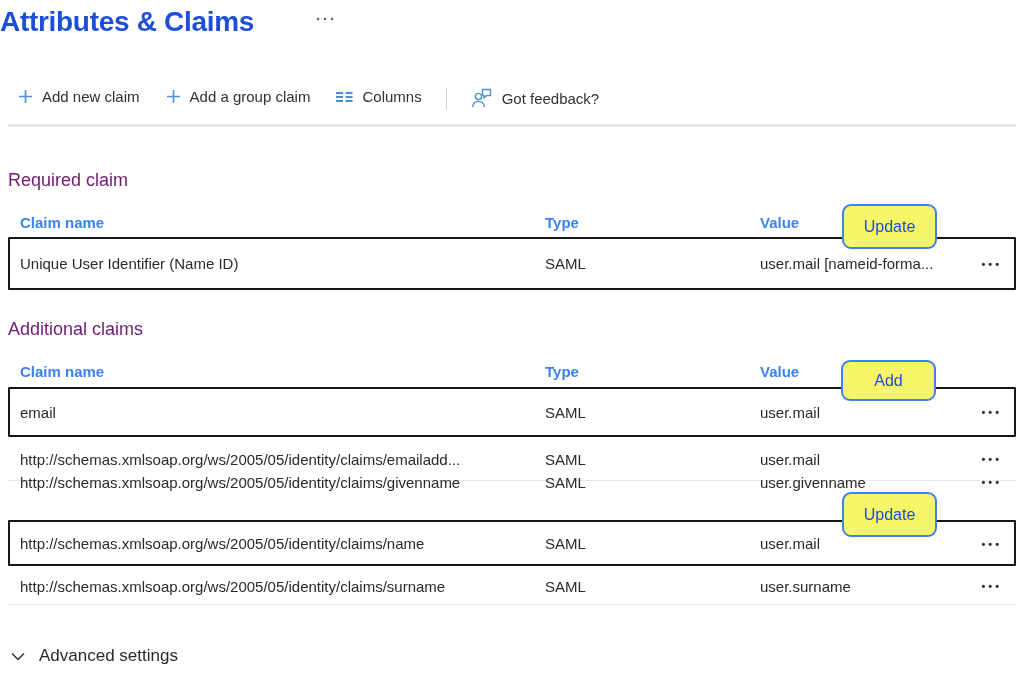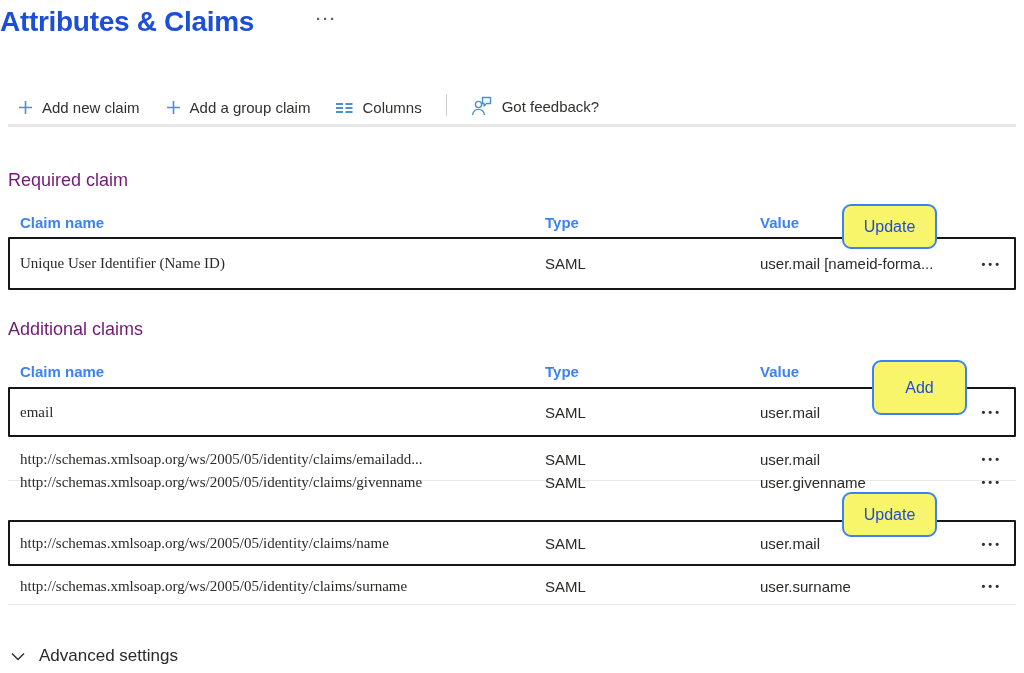--- a/index.html
+++ b/index.html
@@ -21,21 +21,21 @@
   }
   .title-more {
     position: absolute; left: 316px; top: 10px;
     font-size: 15px; color: #605e5c; letter-spacing: 2px; font-weight: 700;
     cursor: pointer;
   }
 
   
   .toolbar {
     position: absolute; left: 18px; top: 88px; height: 28px;
-    display: flex; align-items: flex-end; gap: 26px;
+    display: flex; align-items: flex-start; gap: 26px;
   }
   .tb-item {
     display: flex; align-items: center; gap: 9px;
     background: none; border: none; cursor: pointer;
     font-family: "Liberation Sans", sans-serif;
     font-size: 15px; color: #323130; white-space: nowrap;
   }
   .tb-item svg { display: block; }
   .tb-divider {
     width: 1px; height: 22px; background: #d2d0ce; margin: 0 -2px;
@@ -65,21 +65,21 @@
   .hdr-additional { top: 363px; }
 
   
   .row {
     position: absolute; left: 8px; width: 1008px;
   }
   .cell {
     position: absolute; top: 0; font-size: 15px; color: #2b2a29;
     white-space: nowrap; display: flex; align-items: center; height: 100%;
   }
-  .cell-claim { left: 12px; font-family: Liberation Serif, serif; }
+  .cell-claim { left: 12px; }
   .cell-type  { left: 537px; }
   .cell-value { left: 752px; max-width: 206px; overflow: hidden; }
   .row-menu {
     position: absolute; right: 14px; top: 0; height: 100%;
     display: flex; align-items: center;
     background: none; border: none; cursor: pointer;
     font-size: 11px; letter-spacing: 3px; color: #323130; font-weight: 700;
     font-family: "Liberation Sans", sans-serif;
   }
 
@@ -107,21 +107,21 @@
   .hl-name     { top: 520px; height: 46px; }
 
   
   .callout {
     position: absolute; z-index: 10;
     background: #f8f56a; border: 2px solid #3b82f6; border-radius: 9px;
     display: flex; align-items: center; justify-content: center;
     font-size: 16px; color: #1d4ed8;
   }
   .callout-update-1 { left: 842px; top: 204px; width: 95px; height: 45px; }
-  .callout-add      { left: 872px; top: 360px; width: 95px; height: 55px; }
+  .callout-add      { left: 841px; top: 360px; width: 95px; height: 41px; }
   .callout-update-2 { left: 842px; top: 492px; width: 95px; height: 45px; }
 
   
   .advanced {
     position: absolute; left: 11px; top: 643px; height: 26px;
     display: flex; align-items: center; gap: 14px;
     background: none; border: none; cursor: pointer;
     font-family: "Liberation Sans", sans-serif;
     font-size: 17px; color: #2b2a29;
   }

